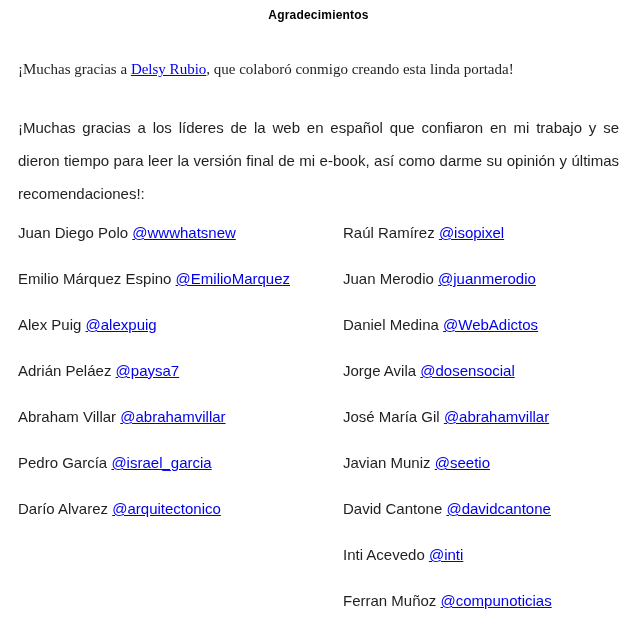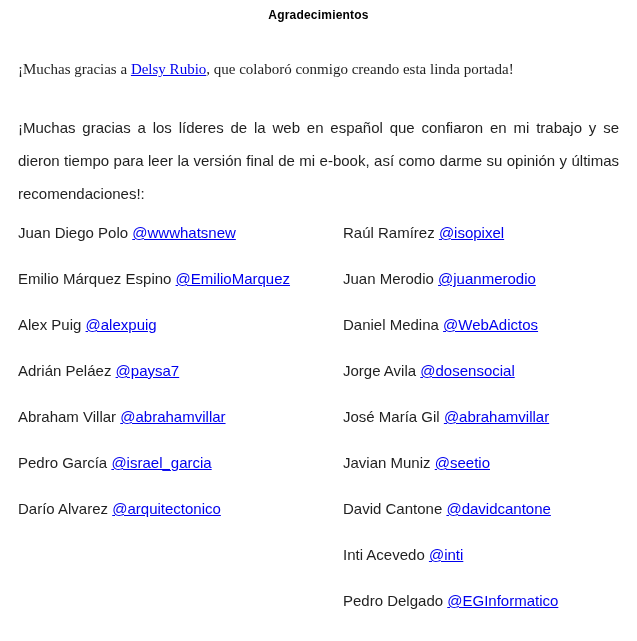--- a/index.html
+++ b/index.html
@@ -78,18 +78,17 @@
     </div>
     <div class="credits-col">
       <div class="credit-row"><span>Raúl Ramírez</span> <a class="doc-link">@isopixel</a></div>
       <div class="credit-row"><span>Juan Merodio</span> <a class="doc-link">@juanmerodio</a></div>
       <div class="credit-row"><span>Daniel Medina</span> <a class="doc-link">@WebAdictos</a></div>
       <div class="credit-row"><span>Jorge Avila</span> <a class="doc-link">@dosensocial</a></div>
       <div class="credit-row"><span>José María Gil</span> <a class="doc-link">@abrahamvillar</a></div>
       <div class="credit-row"><span>Javian Muniz</span> <a class="doc-link">@seetio</a></div>
       <div class="credit-row"><span>David Cantone</span> <a class="doc-link">@davidcantone</a></div>
       <div class="credit-row"><span>Inti Acevedo</span> <a class="doc-link">@inti</a></div>
-      <div class="credit-row"><span>Pedro Delgado</span> <a class="doc-link">@EGInformatico</a></div>
       <div class="credit-row"><span>Ferran Muñoz</span> <a class="doc-link">@compunoticias</a></div>
     </div>
   </div>
 
 </div>
 
 </body></html>

